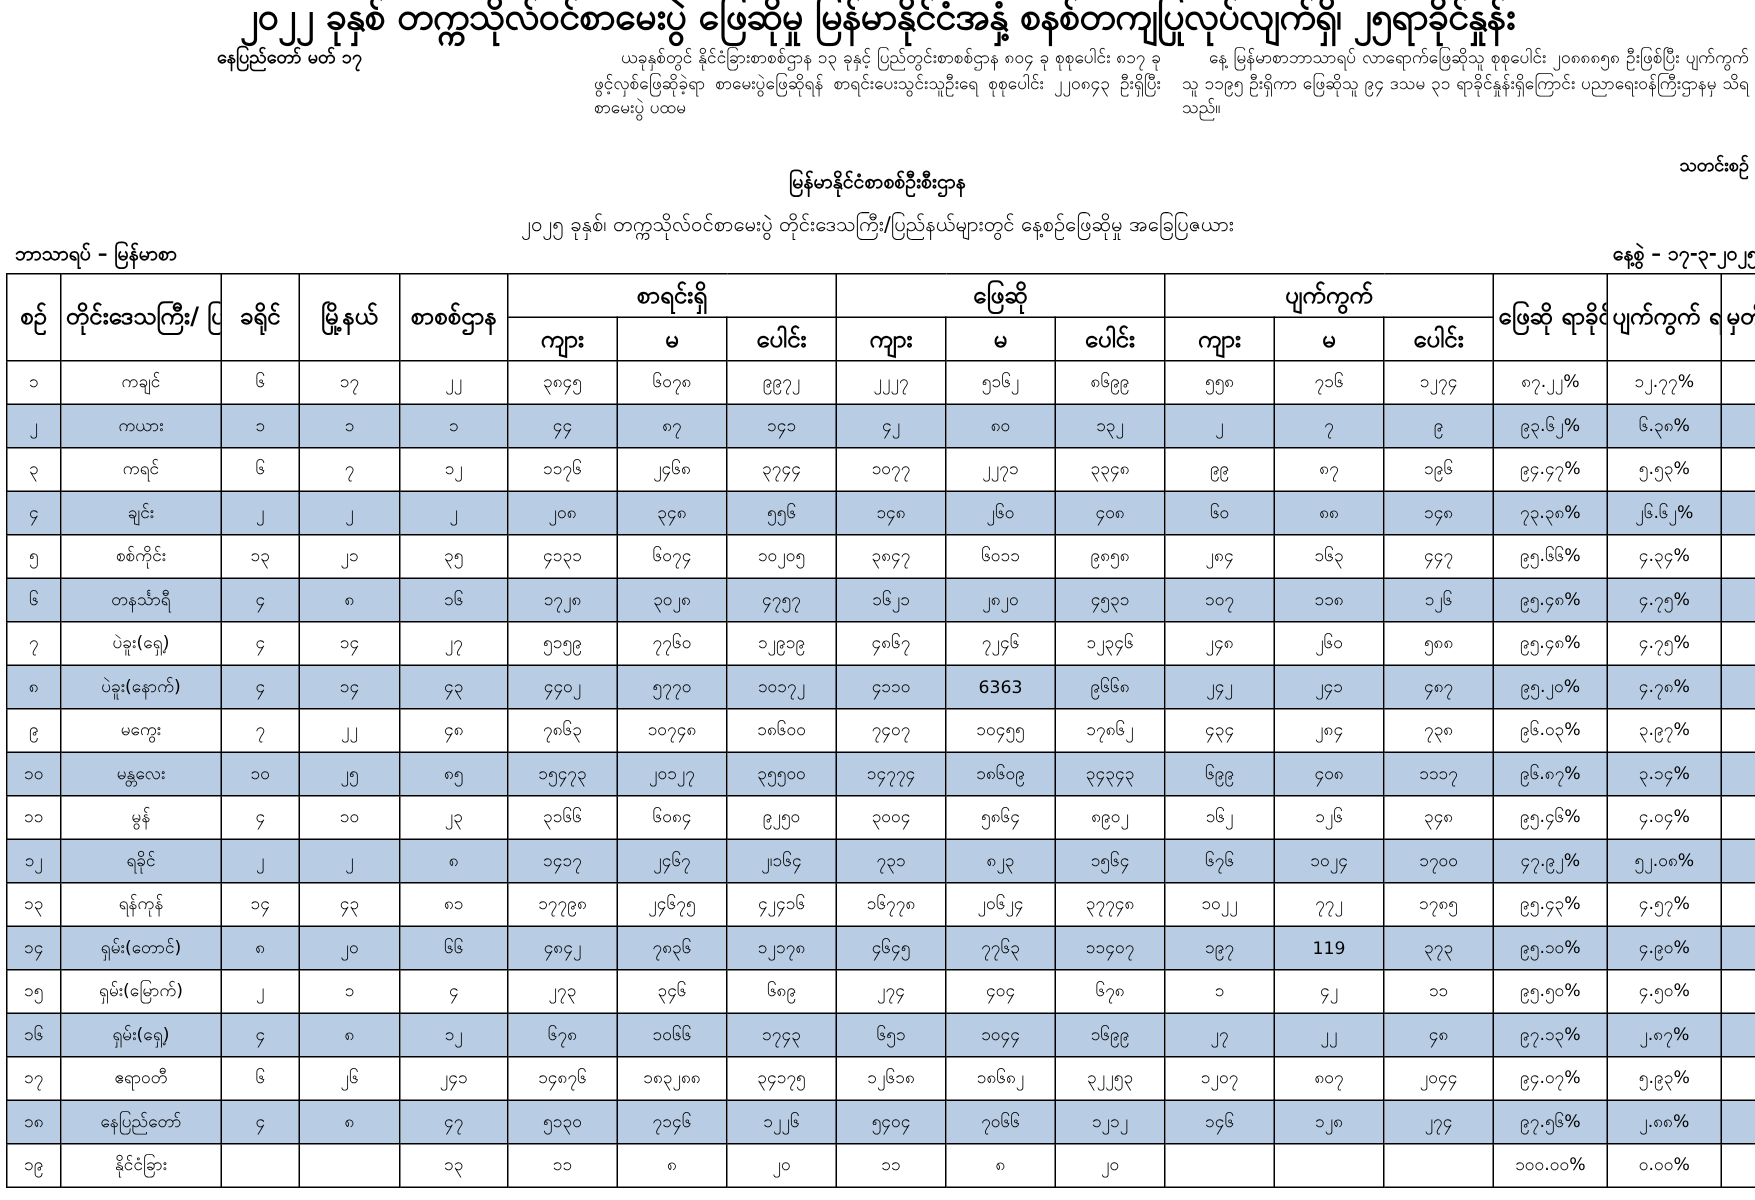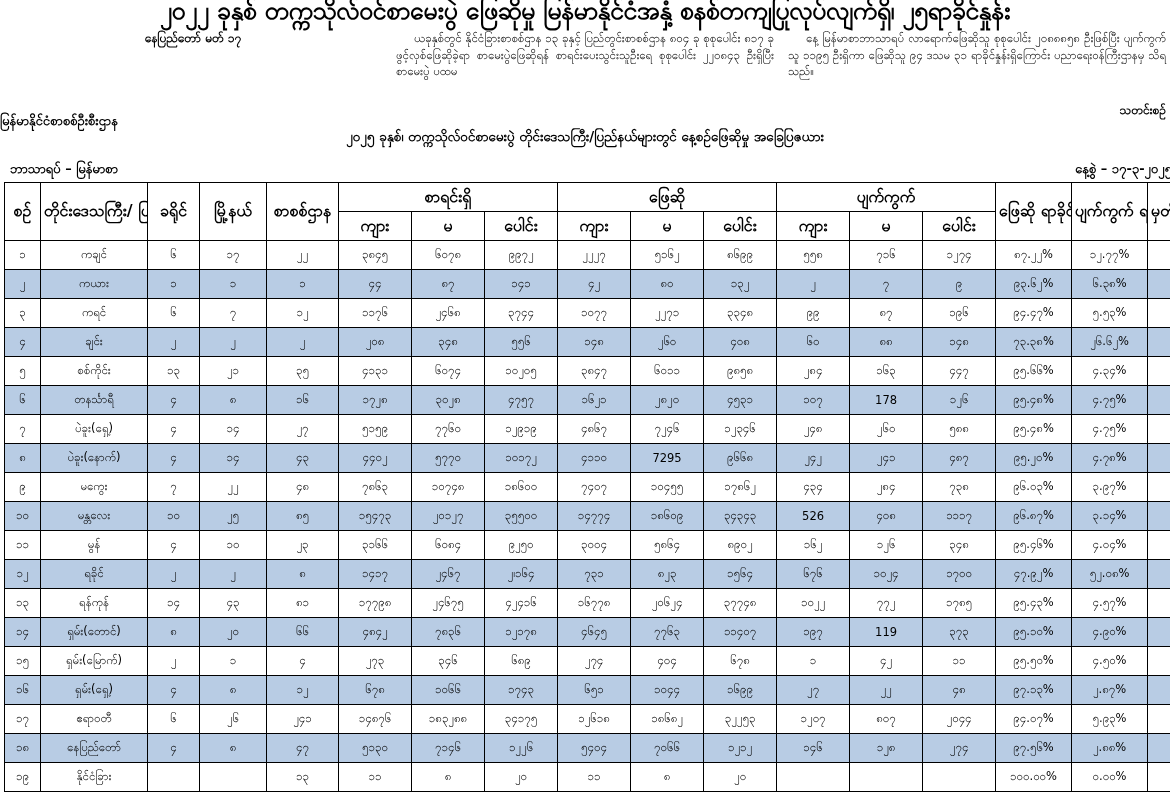--- a/index.html
+++ b/index.html
@@ -64,31 +64,32 @@
     font-size: 12px;
     margin-top: 22px;
   }
 
   
   .doc-title {
     position: absolute;
     top: 112px;
     left: 0;
     width: 1170px;
+    text-align: center;
     font-size: 13px;
     font-weight: bold;
   }
   .doc-subtitle {
     position: absolute;
-    top: 128px;
+    top: 141px;
     left: 0;
     width: 1170px;
     text-align: center;
     font-size: 13.5px;
-    font-weight: bold;
+    font-weight: normal;
   }
   .meta-row {
     position: absolute;
     top: 160px;
     left: 6px;
     width: 1170px;
     display: flex;
     justify-content: space-between;
     padding: 0 4px;
     font-size: 13px;
@@ -318,21 +319,21 @@
             <td>၄</td>
             <td>၈</td>
             <td>၁၆</td>
             <td>၁၇၂၈</td>
             <td>၃၀၂၈</td>
             <td>၄၇၅၇</td>
             <td>၁၆၂၁</td>
             <td>၂၈၂၀</td>
             <td>၄၅၃၁</td>
             <td>၁၀၇</td>
-            <td>178</td>
+            <td>၁၁၈</td>
             <td>၁၂၆</td>
             <td>၉၅.၄၈%</td>
             <td>၄.၇၅%</td>
             <td></td>
           </tr>
           <tr class="plain">
             <td>၇</td>
             <td class="col-name">ပဲခူး(ရှေ့)</td>
             <td>၄</td>
             <td>၁၄</td>
@@ -353,21 +354,21 @@
           <tr class="alt">
             <td>၈</td>
             <td class="col-name">ပဲခူး(နောက်)</td>
             <td>၄</td>
             <td>၁၄</td>
             <td>၄၃</td>
             <td>၄၄၀၂</td>
             <td>၅၇၇၀</td>
             <td>၁၀၁၇၂</td>
             <td>၄၁၁၀</td>
-            <td>7295</td>
+            <td>6363</td>
             <td>၉၆၆၈</td>
             <td>၂၄၂</td>
             <td>၂၄၁</td>
             <td>၄၈၇</td>
             <td>၉၅.၂၀%</td>
             <td>၄.၇၈%</td>
             <td></td>
           </tr>
           <tr class="plain">
             <td>၉</td>
@@ -393,21 +394,21 @@
             <td class="col-name">မန္တလေး</td>
             <td>၁၀</td>
             <td>၂၅</td>
             <td>၈၅</td>
             <td>၁၅၄၇၃</td>
             <td>၂၀၁၂၇</td>
             <td>၃၅၅၀၀</td>
             <td>၁၄၇၇၄</td>
             <td>၁၈၆၀၉</td>
             <td>၃၄၃၄၃</td>
-            <td>526</td>
+            <td>၆၉၉</td>
             <td>၄၀၈</td>
             <td>၁၁၁၇</td>
             <td>၉၆.၈၇%</td>
             <td>၃.၁၄%</td>
             <td></td>
           </tr>
           <tr class="plain">
             <td>၁၁</td>
             <td class="col-name">မွန်</td>
             <td>၄</td>

